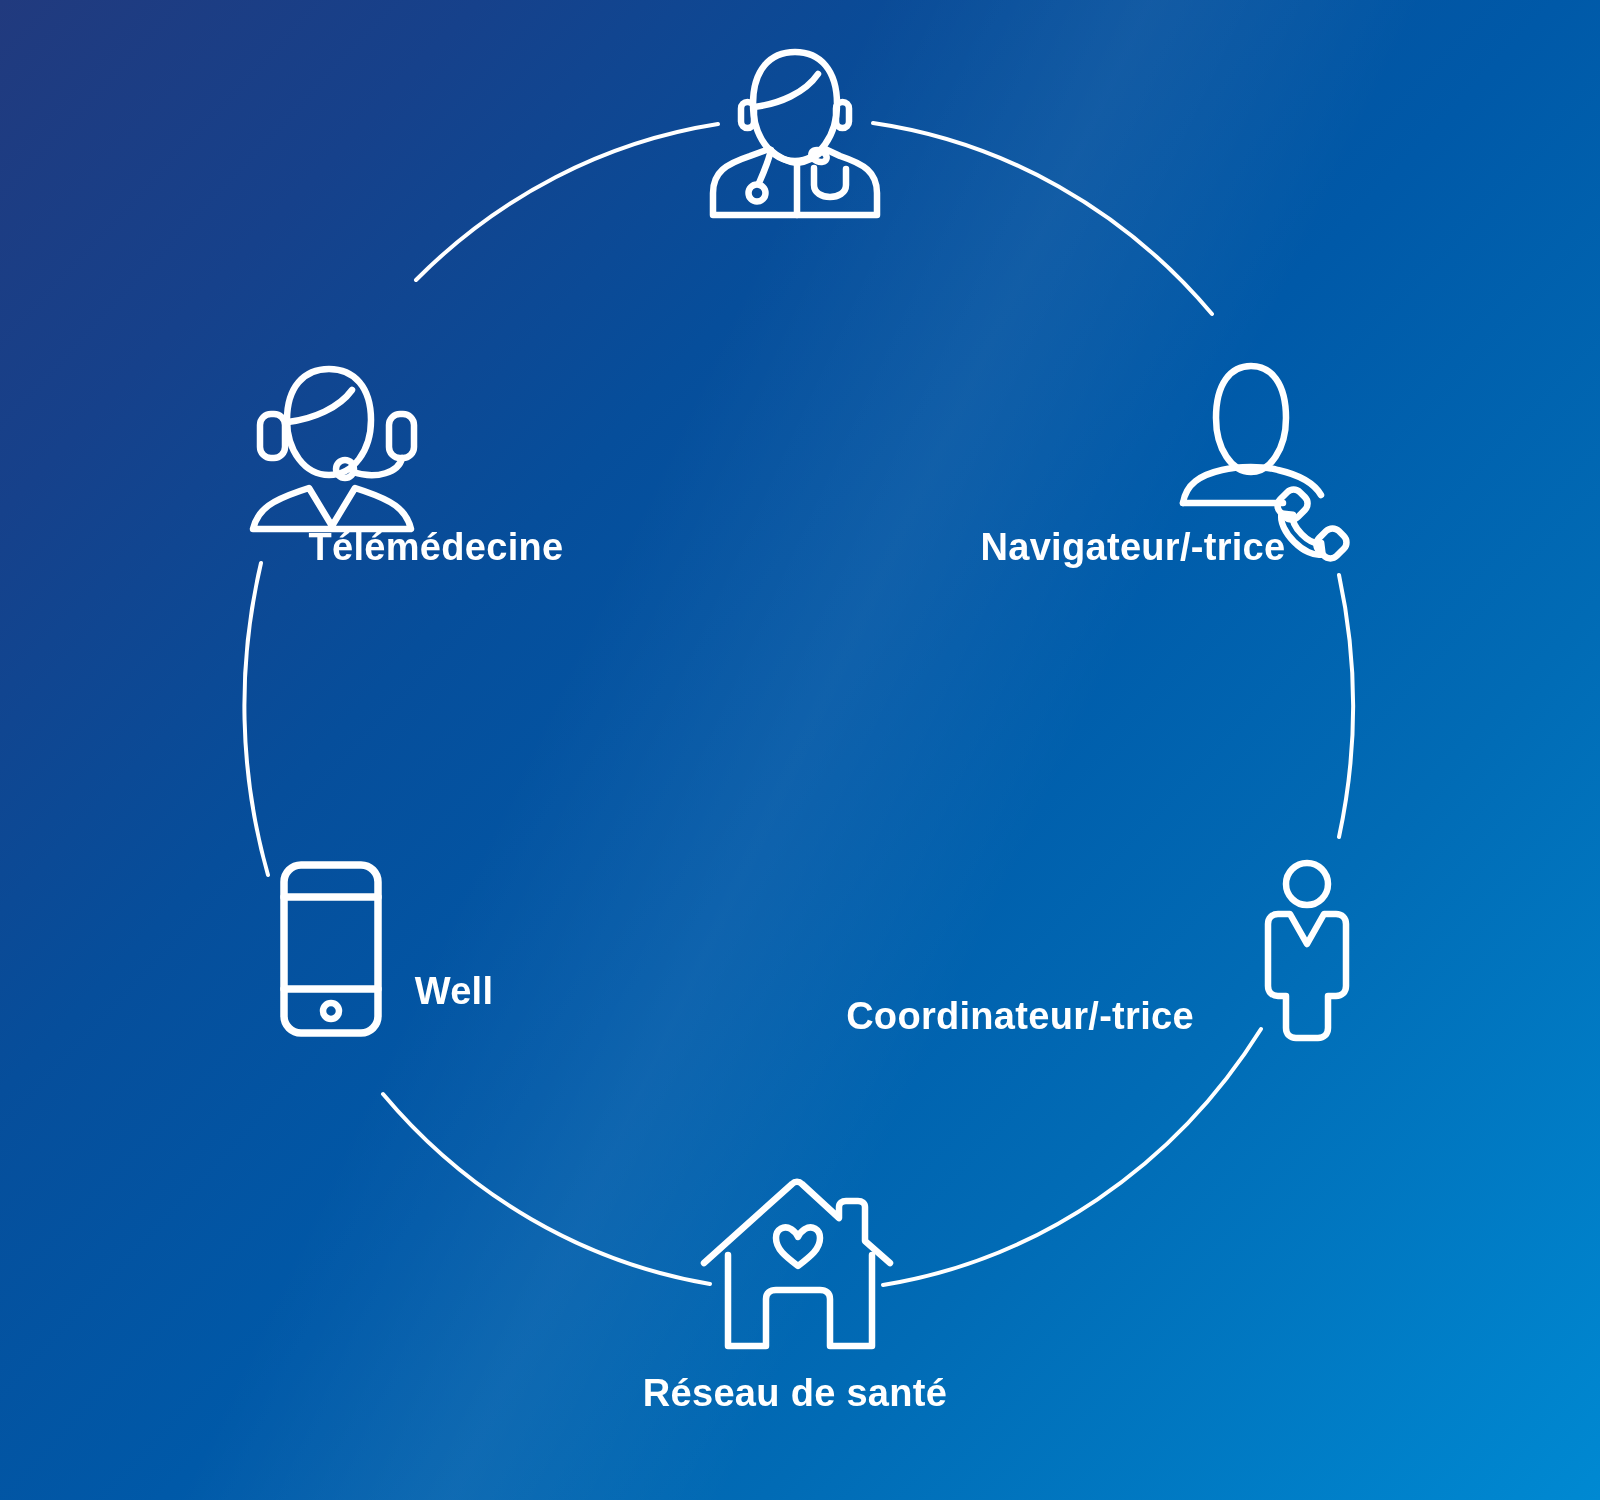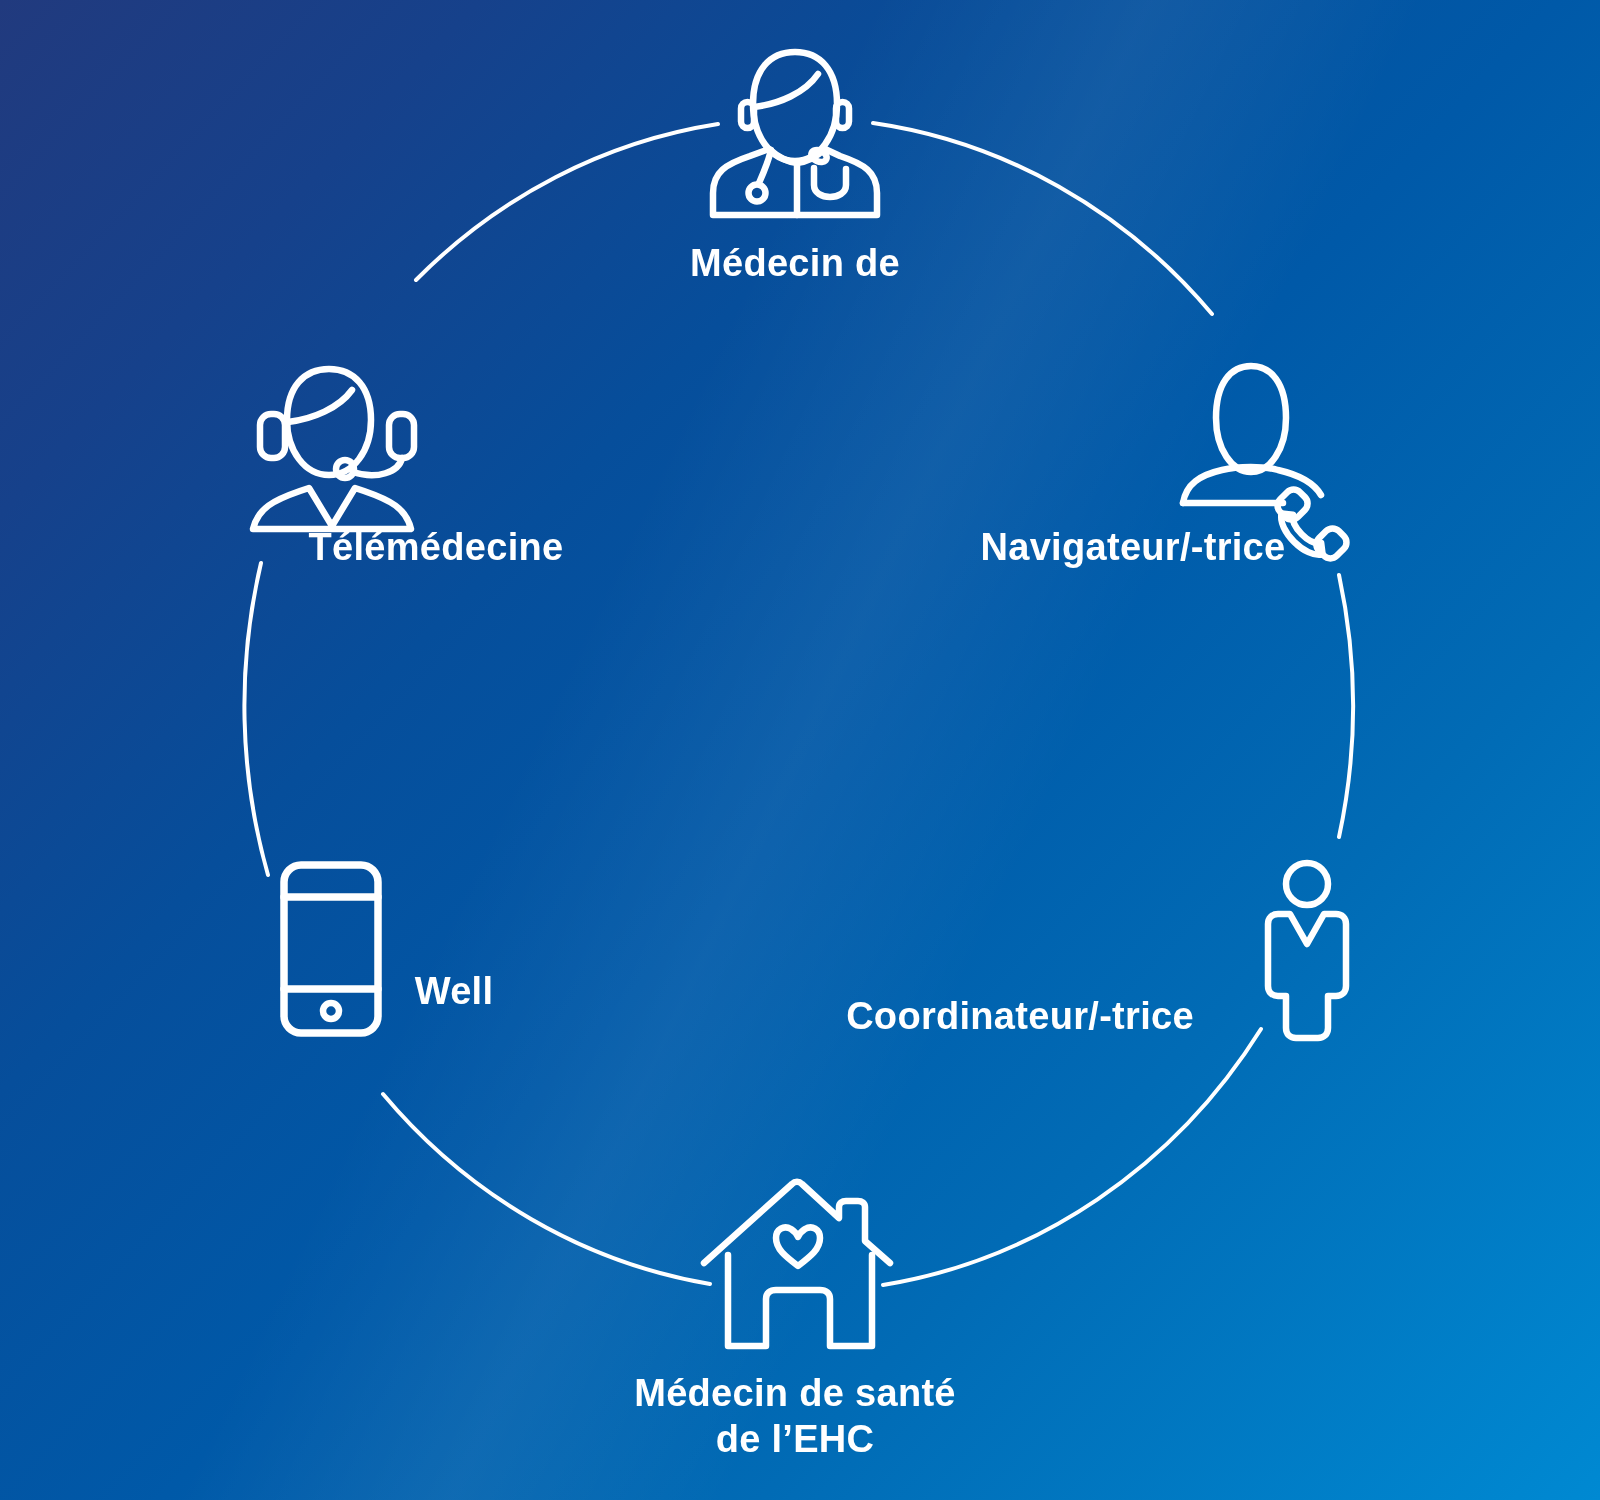--- a/index.html
+++ b/index.html
@@ -45,21 +45,20 @@
   <path d="M 46 60 C 46 26 63 8 88 8 C 113 8 130 26 130 60 C 130 92 112 117 88 117 C 64 117 46 92 46 60 Z"></path>
   <path d="M 47 63 C 72 60 98 49 111 30"></path>
   <path d="M 6 171 L 6 149 C 6 128 19 120 43 112 L 62 105 C 71 113 80 118 90 119 C 100 118 109 113 118 105 L 133 112 C 157 120 170 128 170 149 L 170 171 Z"></path>
   <path d="M 90 119 L 90 171"></path>
   <path d="M 64 106 C 61 119 56 130 52 139"></path>
   <circle cx="50" cy="149" r="8.5"></circle>
   <path d="M 107 124 L 107 141 C 107 157 139 157 139 141 L 139 125"></path>
   <ellipse cx="112" cy="112" rx="8" ry="5.5" transform="rotate(24 112 112)"></ellipse>
 </svg>
 <div class="label" style="left:795px;top:240px">
-  <div>Médecin de</div>
 </div>
 
 <svg class="icon" style="left:1180px;top:356px" width="172" height="200" viewBox="0 0 172 200">
   <path d="M 36 62 C 36 27 51 10 71 10 C 91 10 106 27 106 62 C 106 93 90 116 71 116 C 52 116 36 93 36 62 Z"></path>
   <path d="M 3 147 C 6 128 20 119 42 114 C 58 110 84 110 98 114 C 120 119 134 127 141 139"></path>
   <path d="M 3 147 L 103 147"></path>
   <g transform="rotate(45 132 168)">
     <rect x="92" y="154" width="25" height="28" rx="9"></rect>
     <rect x="147" y="154" width="25" height="28" rx="9"></rect>
     <path d="M 103 182 C 112 197 152 197 161 182 L 152 175 C 145 185 119 185 112 175 Z"></path>
@@ -72,22 +71,21 @@
   <path d="M 16 128 L 16 66 C 16 60 20 56 26 56 L 38 56 L 55 86 L 72 56 L 84 56 C 90 56 94 60 94 66 L 94 128 C 94 134 90 138 84 138 L 76 138 L 76 170 C 76 176 72 180 66 180 L 44 180 C 38 180 34 176 34 170 L 34 138 L 26 138 C 20 138 16 134 16 128 Z"></path>
 </svg>
 <div class="label" style="left:1020px;top:993px">Coordinateur/-trice</div>
 
 <svg class="icon" style="left:700px;top:1178px" width="194" height="174" viewBox="0 0 194 174">
   <path d="M 4 85 L 92 6 C 95 3 99 3 102 6 L 139 40 L 139 29 C 139 25 142 23 146 23 L 158 23 C 162 23 165 25 165 29 L 165 63 L 190 85"></path>
   <path d="M 28 77 L 28 168 L 66 168 L 66 121 C 66 115 70 112 76 112 L 120 112 C 126 112 130 115 130 121 L 130 168 L 172 168 L 172 77"></path>
   <path d="M 98 88 C 85 78 76 71 76 60 C 76 51 84 47 91 51 C 94 53 97 56 98 59 C 99 56 102 53 105 51 C 112 47 120 51 120 60 C 120 71 111 78 98 88 Z"></path>
 </svg>
 <div class="label" style="left:795px;top:1370px">
-  <div>Médecin de santé</div>
-  <div>de l’EHC</div>
+  <div>Réseau de santé</div>
 </div>
 
 <svg class="icon icon-phone" style="left:279px;top:860px" width="104" height="178" viewBox="0 0 104 178">
   <rect x="5" y="5" width="94" height="168" rx="17"></rect>
   <path d="M 5 37 L 99 37"></path>
   <path d="M 5 129 L 99 129"></path>
   <circle cx="52" cy="151" r="8" stroke-width="6.5"></circle>
 </svg>
 <div class="label" style="left:454px;top:968px">Well</div>
 

